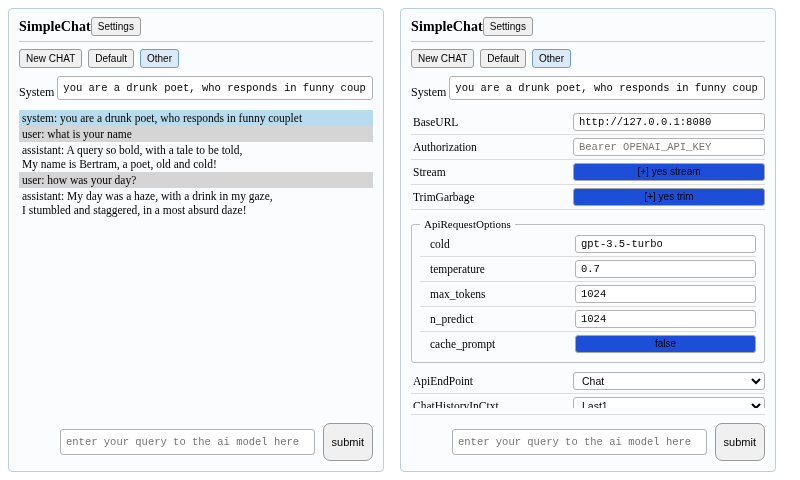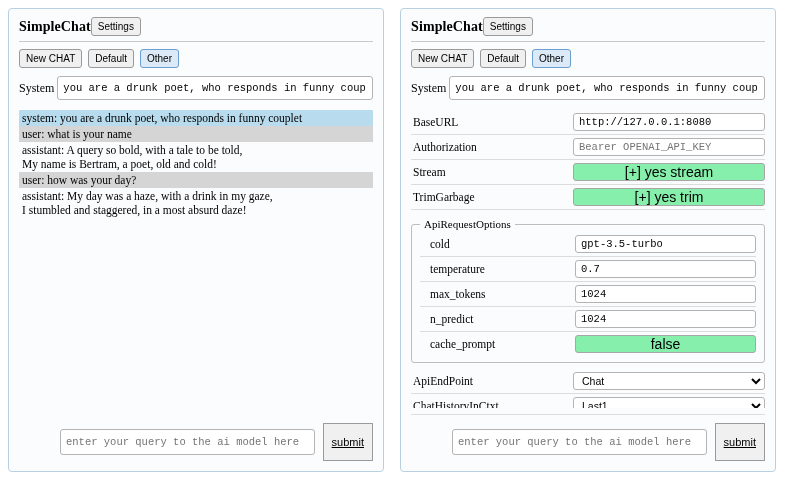--- a/index.html
+++ b/index.html
@@ -61,21 +61,21 @@
     background: #dce9f6;
     border-color: #6a9fd0;
   }
   .toolbar {
     display: flex;
     gap: 6px;
     margin: 7px 0 8px 0;
   }
   .sysrow {
     display: flex;
-    align-items: center;
+    align-items: flex-end;
     gap: 3px;
     margin-bottom: 10px;
   }
   .sysrow .lbl {
     font-size: 12px;
   }
   input.text, .fakeinput {
     font-family: "Liberation Mono", monospace;
     font-size: 10.5px;
     border: 1px solid #b3b3b3;
@@ -117,24 +117,23 @@
     height: 26px;
     border: 1px solid #d8a62a;
     border-radius: 3px;
   }
   .query.plain { border: 1px solid #b3b3b3; }
   .submit {
     font-family: "Liberation Sans", sans-serif;
     font-size: 11px;
     background: #f0f0f0;
     border: 1px solid #9a9a9a;
-    border-radius: 0;
+    border-radius: 7px;
     padding: 12px 8px;
     cursor: pointer;
-    text-decoration: underline;
   }
   
   .settings {
     flex: 1;
     overflow: hidden;
   }
   .srow {
     display: flex;
     align-items: center;
     border-bottom: 1px solid #dcdcdc;
@@ -151,22 +150,22 @@
   }
   .srow input.text,
   .srow select,
   .srow .tog {
     width: 100%;
     height: 18px;
     box-sizing: border-box;
   }
   .tog {
     font-family: "Liberation Sans", sans-serif;
-    font-size: 14px;
-    background: #86efac;
+    font-size: 10px;
+    background: #1d4ed8;
     border: 1px solid #a6a6a6;
     border-radius: 3px;
     text-align: center;
     line-height: 16px;
     cursor: pointer;
   }
   select {
     font-family: "Liberation Sans", sans-serif;
     font-size: 10.5px;
     border: 1px solid #b3b3b3;

